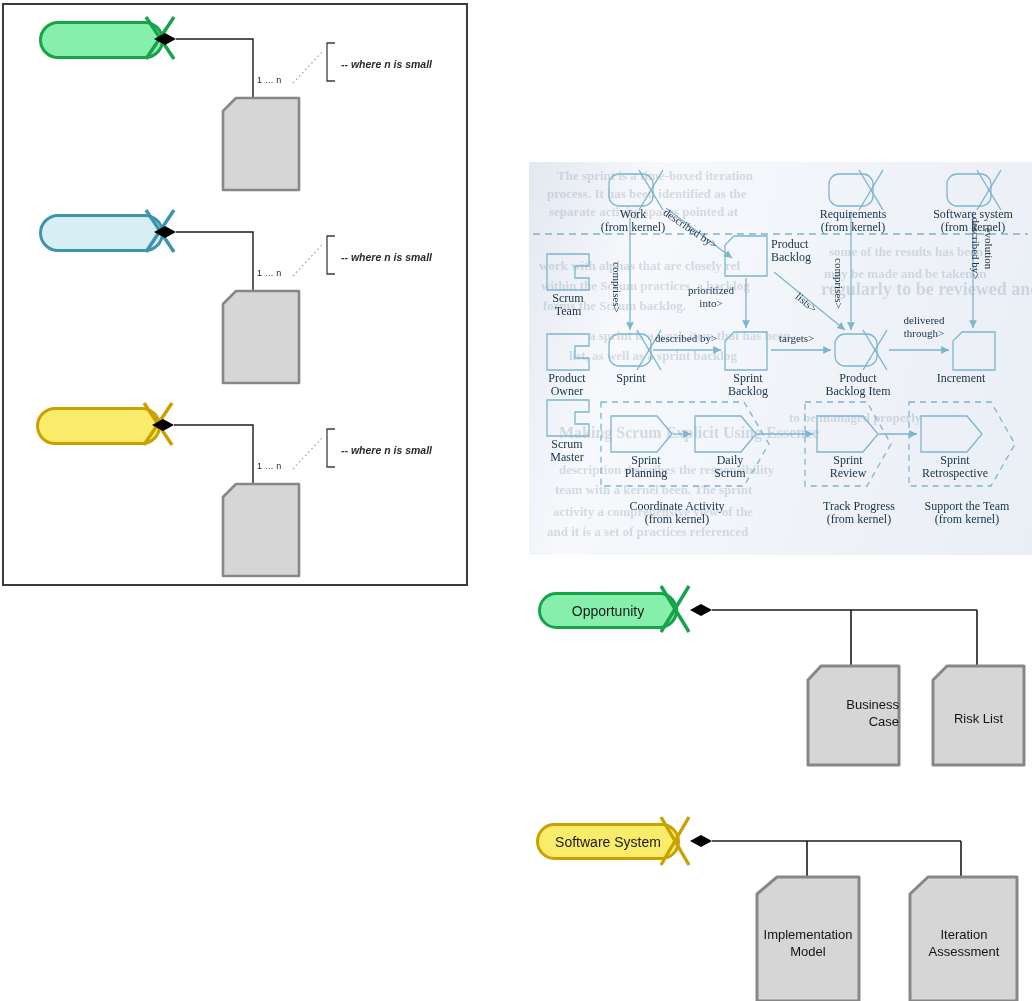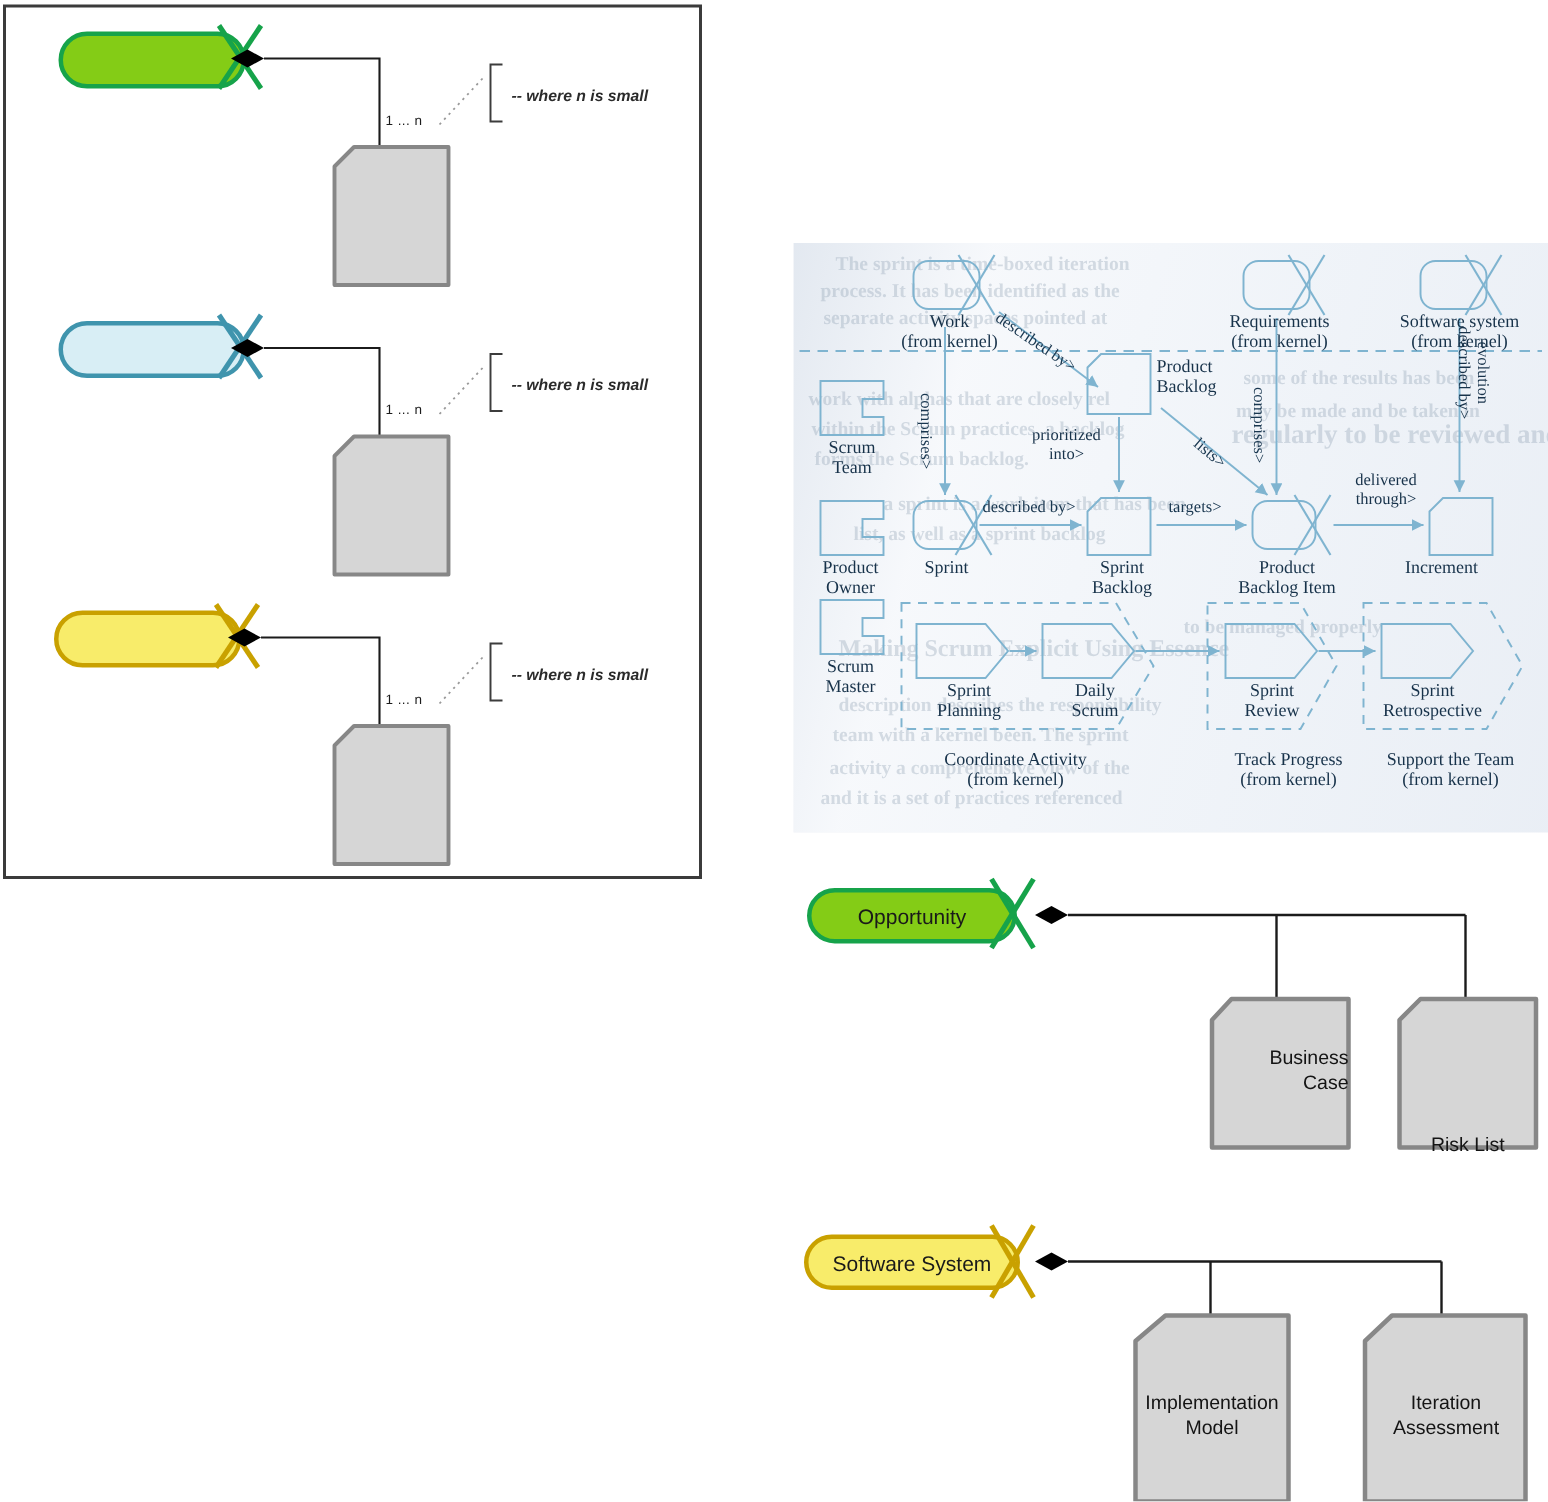--- a/index.html
+++ b/index.html
@@ -34,21 +34,21 @@
     border-radius: 19px;
     box-sizing: border-box;
     border: 3px solid #000;
     display: flex;
     align-items: center;
     justify-content: center;
     font-size: 13px;
     color: #1a1a1a;
     white-space: nowrap;
   }
-  .capsule.green  { background: #84cc16; border-color: #16a34a; }
+  .capsule.green  { background: #86efac; border-color: #16a34a; }
   .capsule.blue   { background: #d8eef5; border-color: #3f94ad; }
   .capsule.yellow { background: #f8ec6a; border-color: #c9a100; }
   .doclabel {
     position: absolute;
     text-align: center;
     font-size: 13px;
     color: #141414;
     line-height: 17px;
     white-space: pre-line;
   }
@@ -320,21 +320,21 @@
       <polyline points="183,30 448,30" fill="none" stroke="#1b1b1b" stroke-width="1.6"></polyline>
       <line x1="322" y1="30" x2="322" y2="86" stroke="#1b1b1b" stroke-width="1.6"></line>
       <line x1="448" y1="30" x2="448" y2="86" stroke="#1b1b1b" stroke-width="1.6"></line>
 
       <polygon points="292,86 370,86 370,185 279,185 279,100" fill="#d6d6d6" stroke="#878787" stroke-width="3" stroke-linejoin="round"></polygon>
 
       <polygon points="418,86 495,86 495,185 404,185 404,100" fill="#d6d6d6" stroke="#878787" stroke-width="3" stroke-linejoin="round"></polygon>
     </svg>
     <div class="doclabel" style="left:279px; top:116px; width:91px;text-align:right;">Business
 Case</div>
-    <div class="doclabel" style="left:404px; top:130px; width:91px;margin-top:44px;">Risk List</div>
+    <div class="doclabel" style="left:404px; top:130px; width:91px;">Risk List</div>
   </div>
 
   <div class="abs" style="left:529px; top:808px; width:503px; height:193px;">
     <div class="capsule yellow" style="left:7px; top:15px; width:144px; height:37px; font-size:14px;">Software System</div>
     <svg class="conn" width="503" height="193">
       <line x1="132" y1="9" x2="160" y2="57" stroke="#c9a100" stroke-width="3.4"></line>
       <line x1="160" y1="9" x2="132" y2="57" stroke="#c9a100" stroke-width="3.4"></line>
       <polygon points="161,33 172,27 183,33 172,39" fill="#000"></polygon>
       <polyline points="183,33 432,33" fill="none" stroke="#1b1b1b" stroke-width="1.6"></polyline>
       <line x1="278" y1="33" x2="278" y2="69" stroke="#1b1b1b" stroke-width="1.6"></line>

